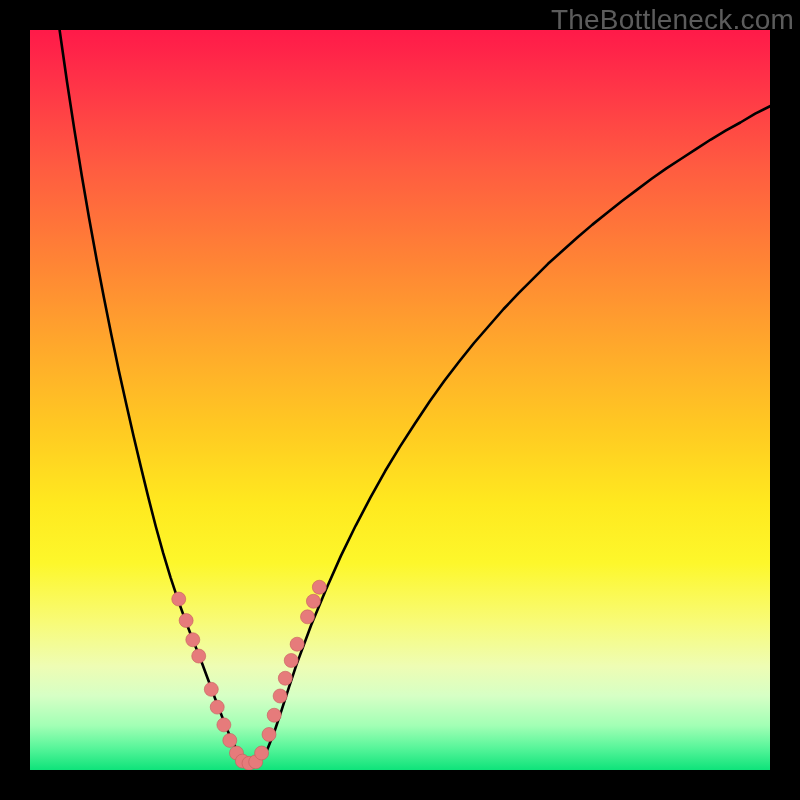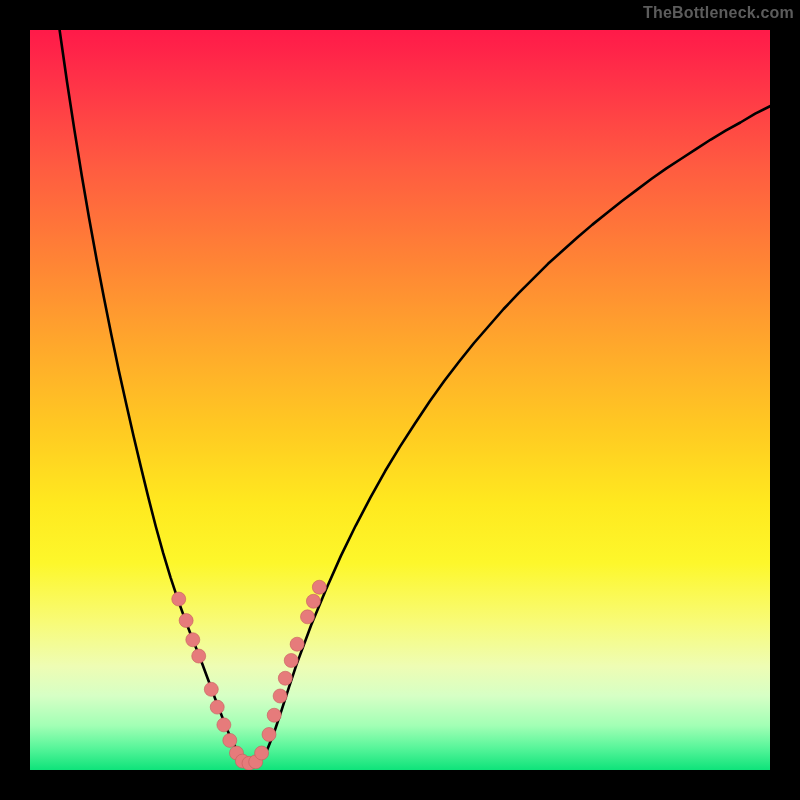--- a/index.html
+++ b/index.html
@@ -46,22 +46,22 @@
       #a2ffb5 94%,
       #58f59a 97%,
       #0ee37a 100%
     );
   }
   .watermark {
     position: absolute;
     top: 4px;
     right: 6px;
     color: #5c5c5c;
-    font-size: 16px;
-    font-weight: 700;
+    font-size: 28px;
+    font-weight: 400;
     letter-spacing: 0.2px;
     user-select: none;
   }
   svg {
     position: absolute;
     inset: 0;
   }
 </style>
 </head>
 <body>

